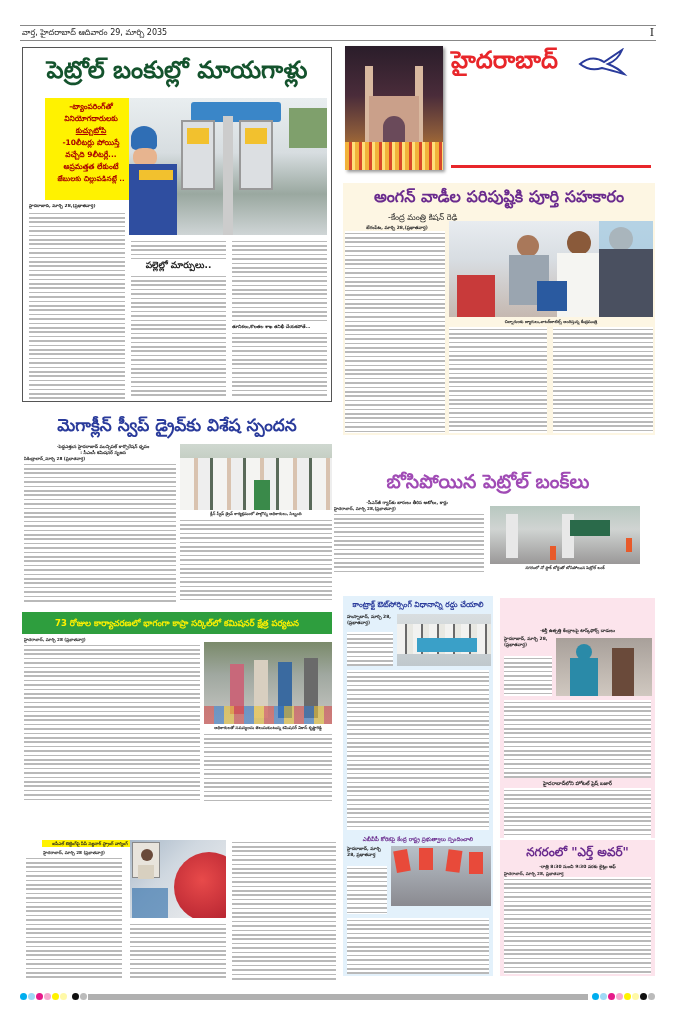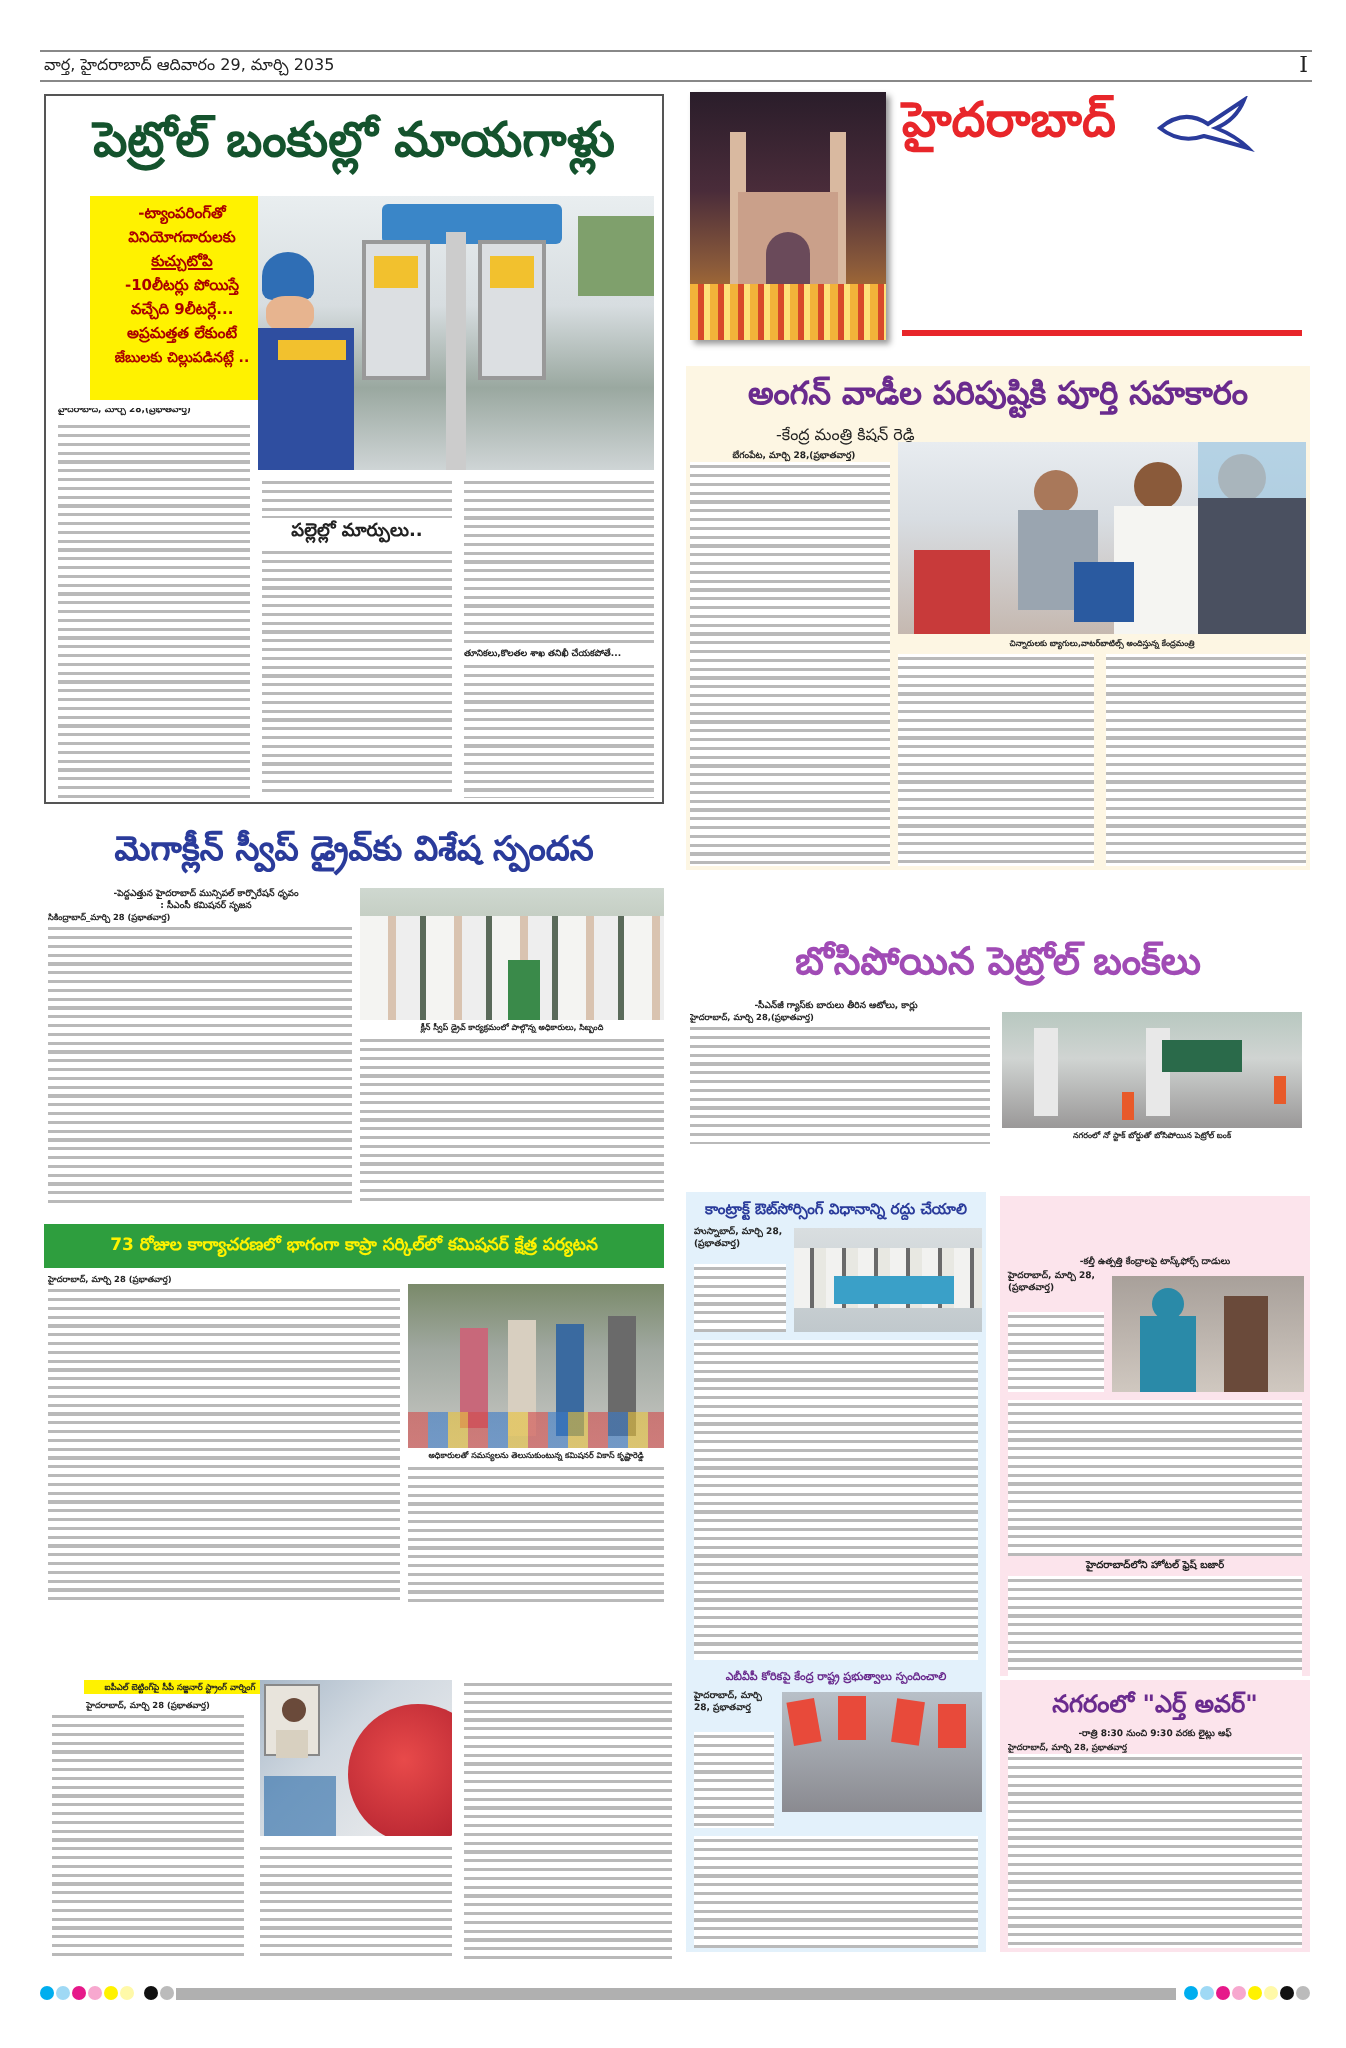--- a/index.html
+++ b/index.html
@@ -106,21 +106,21 @@
   <div style="position:absolute; left:2px; top:46px; width:90px; font-size:4.2px; font-weight:bold; white-space:nowrap; overflow:hidden;">సికింద్రాబాద్_మార్చి 28 (ప్రభాతవార్త)</div>
   <div class="lines" style="position:absolute; left:2px; top:52px; width:152px; height:140px;"></div>
   <div class="photo" style="position:absolute; left:158px; top:34px; width:152px; height:66px; background:linear-gradient(180deg,#cfd8d0 0%,#b8c2b4 50%,#8e8e86 100%);">
     <div style="position:absolute; left:0; top:14px; width:152px; height:52px; background:repeating-linear-gradient(90deg,#f4f4f2 0 14px,#d9c3b0 14px 18px,#eee 18px 30px,#5a6a5a 30px 33px);"></div>
     <div style="position:absolute; left:74px; top:36px; width:16px; height:30px; background:#3a8a4a;"></div>
   </div>
   <div class="cap" style="position:absolute; left:158px; top:101px; width:152px;">క్లీన్ స్వీప్ డ్రైవ్ కార్యక్రమంలో పాల్గొన్న అధికారులు, సిబ్బంది</div>
   <div class="lines" style="position:absolute; left:158px; top:108px; width:152px; height:84px;"></div>
 </div>
 
-<div class="abs" style="left:343px; top:466px; width:312px; height:106px;">
+<div class="abs" style="left:332px; top:466px; width:312px; height:106px;">
   <div class="hl" style="position:absolute; left:0; top:0; width:312px; text-align:center; font-size:19px; color:#a04bb5; line-height:30px;">బోసిపోయిన పెట్రోల్ బంక్‌లు</div>
   <div style="position:absolute; left:0; top:34px; width:150px; font-size:4.5px; font-weight:bold; text-align:center; white-space:nowrap;">-సీఎన్‌జీ గ్యాస్‌కు బారులు తీరిన ఆటోలు, కార్లు</div>
   <div style="position:absolute; left:2px; top:40px; width:90px; font-size:4.2px; font-weight:bold; white-space:nowrap; overflow:hidden;">హైదరాబాద్, మార్చి 28,(ప్రభాతవార్త)</div>
   <div class="lines" style="position:absolute; left:2px; top:46px; width:150px; height:60px;"></div>
   <div class="photo" style="position:absolute; left:158px; top:40px; width:150px; height:58px; background:linear-gradient(180deg,#b8c8c0 0%,#d0d4d2 40%,#9a9898 100%);">
     <div style="position:absolute; left:16px; top:8px; width:12px; height:44px; background:#e8e8e8;"></div>
     <div style="position:absolute; left:72px; top:8px; width:12px; height:44px; background:#e8e8e8;"></div>
     <div style="position:absolute; left:80px; top:14px; width:40px; height:16px; background:#2a6a4a;"></div>
     <div style="position:absolute; left:60px; top:40px; width:6px; height:14px; background:#e85a2a;"></div>
     <div style="position:absolute; left:136px; top:32px; width:6px; height:14px; background:#e85a2a;"></div>

